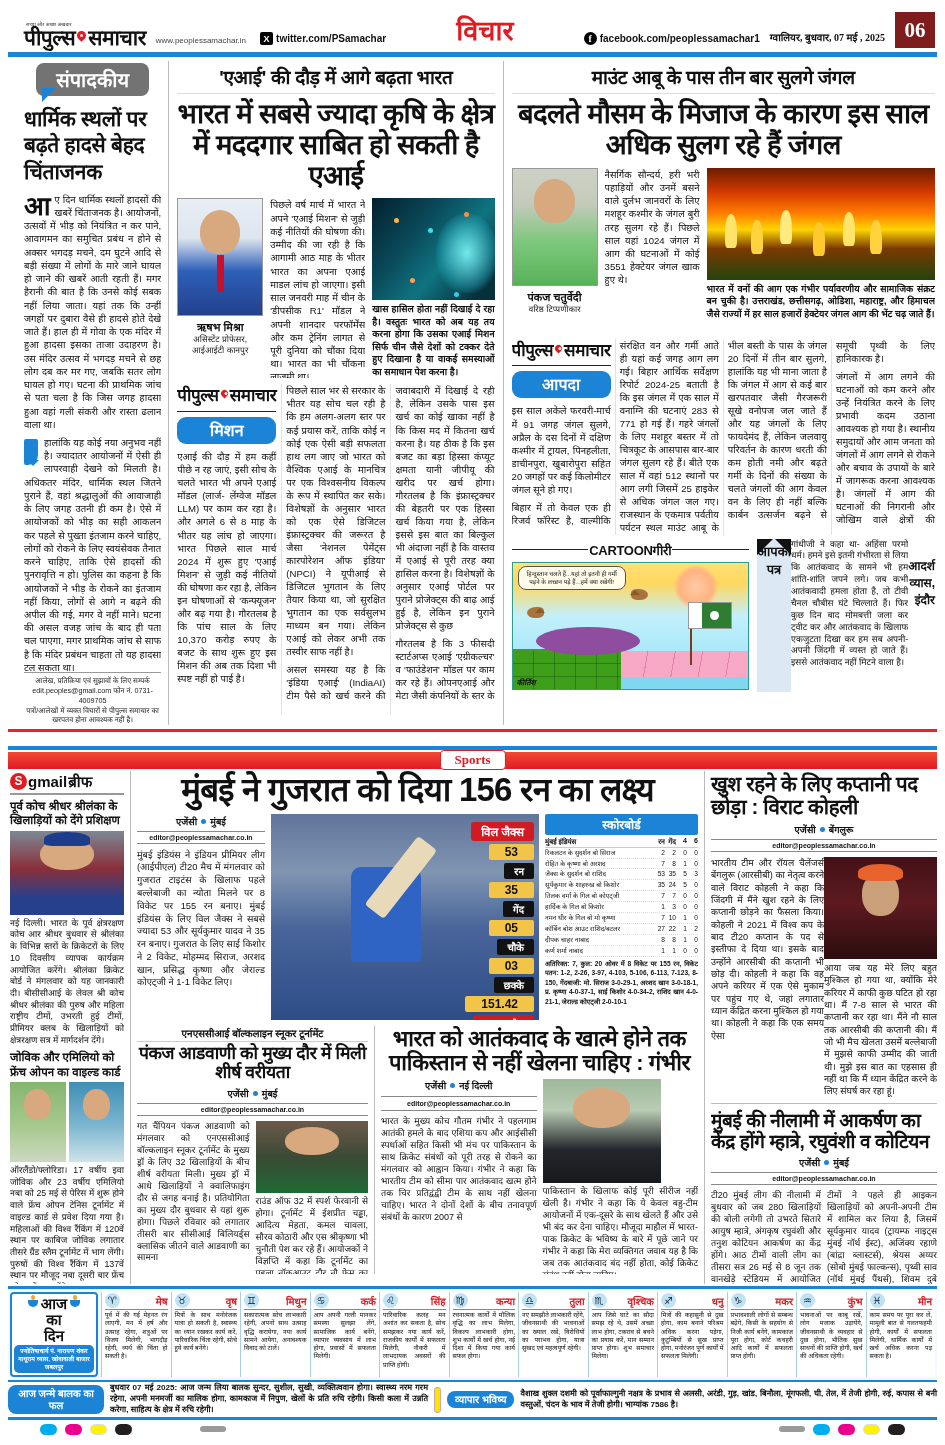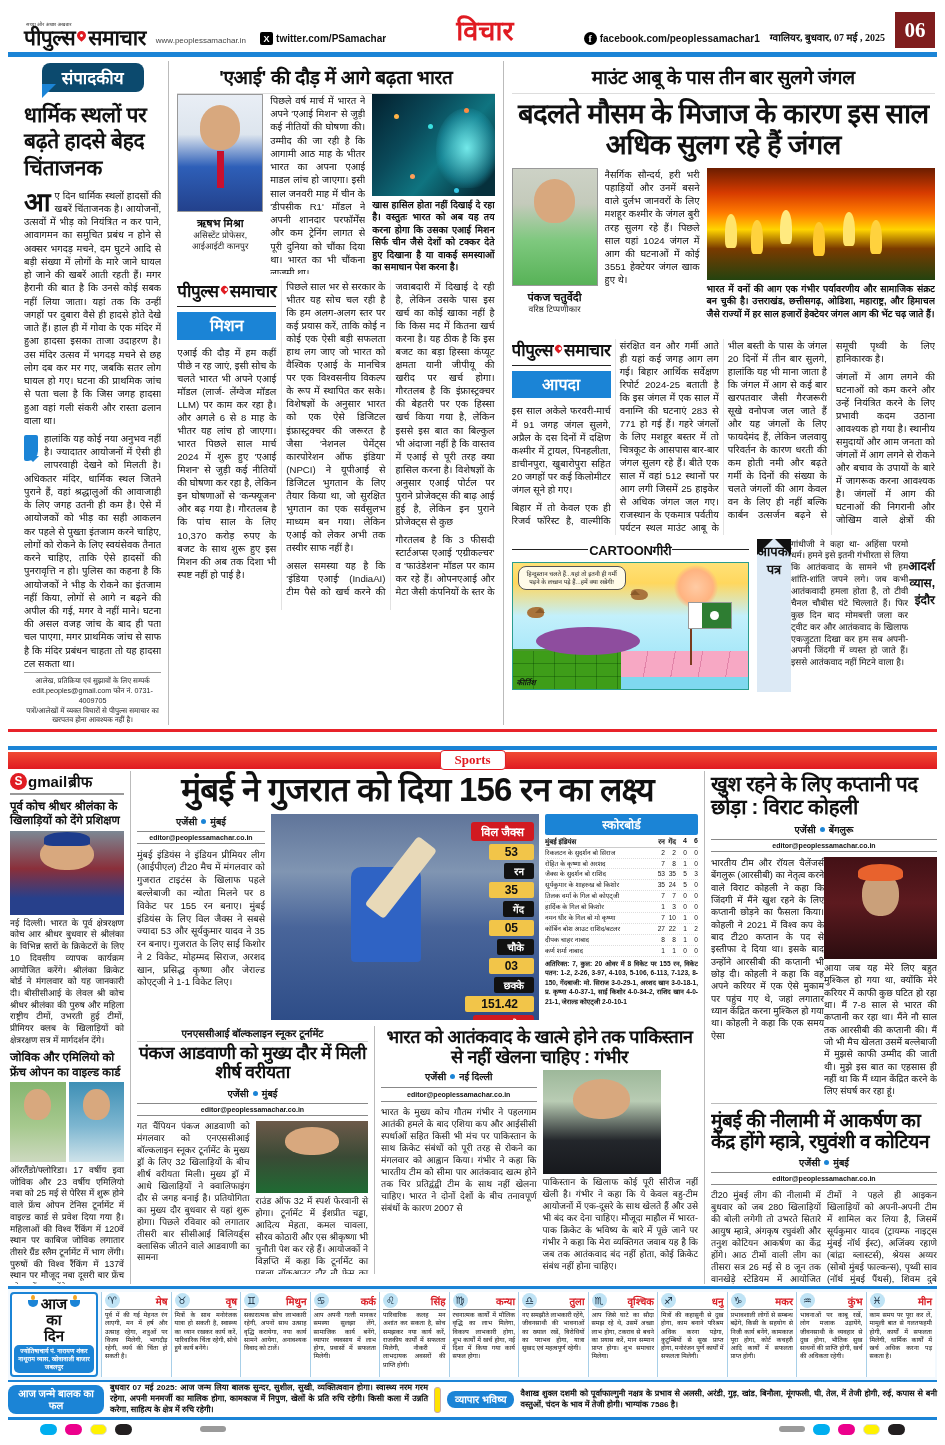--- a/index.html
+++ b/index.html
@@ -20,21 +20,21 @@
   .sect{flex:1;text-align:center;font-size:27px;font-weight:900;color:#e01b22;margin-bottom:0}
   .dateline{font-size:10px;font-weight:bold;font-family:"Liberation Serif",serif;margin-bottom:4px;white-space:nowrap}
   .pageno{width:40px;height:36px;background:#7f1d1d;color:#fff;font-size:21px;font-weight:bold;display:flex;align-items:center;justify-content:center;font-family:"Liberation Serif",serif}
   .brule{height:5px;background:#1b84d6;margin:2px 8px 0 8px}
   
   .tg{display:flex;height:668px;padding:4px 8px 0 8px}
   .ced{width:178px;padding:2px 7px 0 16px;display:flex;flex-direction:column}
   .cai{width:375px;border-left:1px solid #bbb;border-right:1px solid #bbb;padding:2px 8px;display:flex;flex-direction:column}
   .cfo{flex:1;padding:2px 2px 0 8px;display:flex;flex-direction:column}
   .edbw{text-align:center;position:relative;margin-bottom:6px}
-  .edb{display:inline-block;background:#0c4a6e;color:#fff;font-weight:bold;font-size:17px;padding:3px 20px;border-radius:8px}
+  .edb{display:inline-block;background:#737373;color:#fff;font-weight:bold;font-size:20px;padding:3px 20px;border-radius:8px}
   .edbw::after{content:"";position:absolute;left:18px;bottom:-6px;border:7px solid transparent;border-top-color:#1b84d6;border-left-color:#1b84d6}
   .edh{font-size:21px;font-weight:900;line-height:1.25;margin:4px 0 8px;letter-spacing:-.3px}
   .edbody{font-size:9.6px;line-height:1.38;text-align:justify;height:486px;overflow:hidden}
   .edbody p{margin-bottom:5px}
   .drop{float:left;font-size:26px;font-weight:900;line-height:.9;padding:2px 4px 0 0}
   .pullm{float:left;width:14px;height:26px;background:#1b84d6;margin:3px 6px 0 0;border-radius:2px 2px 10px 2px;position:relative}
   .pullm::after{content:"";position:absolute;right:-1px;bottom:-7px;border:6px solid transparent;border-top-color:#1b84d6}
   .edcontact{margin-top:auto;border-top:1px solid #999;padding-top:3px;font-size:7.2px;text-align:center;line-height:1.35;color:#222}
   .kick{font-size:19px;font-weight:800;text-align:center;letter-spacing:-.3px;padding:1px 0 3px;border-bottom:1px solid #ddd}
   .bh{font-size:27.5px;font-weight:900;line-height:1.12;text-align:center;letter-spacing:-.6px;margin:5px 0 7px}
@@ -49,21 +49,21 @@
   .aiimg{width:100%;height:128px;background:linear-gradient(130deg,#03202e,#0a4a5a 35%,#0f7480 60%,#06303c 90%)}
   .aiimg::before{content:"";position:absolute;top:14%;left:52%;width:62px;height:80px;background:radial-gradient(ellipse at center,rgba(120,240,240,.95),rgba(40,170,190,.4) 60%,rgba(0,0,0,0) 75%);border-radius:50% 50% 40% 40%}
   .aiimg::after{content:"";position:absolute;top:20px;left:22px;width:5px;height:5px;border-radius:50%;background:#ffb347;box-shadow:34px 10px 0 #3be0e0,70px -6px 0 #ff8c42,110px 26px 0 #58e6c9,16px 60px 0 #ff9e58,60px 74px 0 #36c9e8,128px 66px 0 #ffc14d}
   .imgcap{font-size:9.3px;line-height:1.35;text-align:justify;font-weight:bold;color:#111;padding-top:3px}
   .bodycols{font-size:9.6px;line-height:1.36;text-align:justify;overflow:hidden}
   .bodycols p{margin-bottom:5px}
   .c3{column-count:3;column-gap:10px;column-rule:1px solid #e2e2e2;height:330px;margin-top:6px}
   .c4{column-count:4;column-gap:9px;column-rule:1px solid #e2e2e2;height:196px;margin-top:5px}
   .brandblk{break-inside:avoid;text-align:center;padding-bottom:6px}
   .minibrand{font-size:17px;font-weight:900;letter-spacing:-.4px;display:flex;justify-content:center;align-items:center;border-bottom:1px solid #222;padding-bottom:3px;margin-bottom:5px}
-  .bluebadge{display:block;background:#1b84d6;color:#fff;font-size:16px;font-weight:bold;border-radius:0;padding:3px 0;text-align:center}
+  .bluebadge{display:block;background:#1b84d6;color:#fff;font-size:16px;font-weight:bold;border-radius:9px;padding:3px 0;text-align:center}
   .fireimg{width:100%;height:112px;background:linear-gradient(180deg,#6b1d00 0%,#d63b00 22%,#ff7a00 40%,#ffd400 55%,#7a3a00 72%,#24430f 100%)}
   .fireimg::before{content:"";position:absolute;bottom:28%;left:8%;width:12px;height:34px;background:#ffe46b;border-radius:50% 50% 20% 20%;box-shadow:26px 6px 0 #ffd23e,55px -4px 0 #ffea80,88px 8px 0 #ffc92e,118px -2px 0 #ffe46b,145px 6px 0 #ffd23e}
   .pankaj{background:linear-gradient(180deg,#cdd2c6 0%,#c4cabb 30%,#7ec87e 62%,#57b257 100%)}
   .portrait::before{content:"";position:absolute;top:9%;left:26%;width:48%;height:38%;background:#d8a87e;border-radius:50% 50% 46% 46%}
   .rishabh{background:linear-gradient(180deg,#e9eef5 0%,#dde5ee 34%,#2e5fb8 62%,#23418c 100%)}
   .rishabh::after{content:"";position:absolute;top:48%;left:46%;width:8%;height:32%;background:#c8102e}
   .fobot{display:flex;gap:8px;height:156px;margin-top:4px}
   .cartbox{flex:1}
   .carthead{display:flex;align-items:center;gap:1px;margin:2px 0 3px}
   .carthead .ln{flex:1;height:1px;background:#222}
@@ -133,21 +133,21 @@
   .sbr .n{flex:1;overflow:hidden;white-space:nowrap}
   .sbsum{font-size:6.6px;line-height:1.45;text-align:justify;font-weight:bold;padding-top:2px}
   .sbot{display:flex;gap:6px;height:248px;margin-top:6px;overflow:hidden}
   .adv{width:238px;flex:none;border-right:1px solid #bbb;padding-right:6px}
   .akick{font-size:10px;font-weight:900;text-align:center;border-bottom:1px solid #ccc;padding-bottom:1px}
   .ah2{font-size:17.5px;font-weight:900;line-height:1.12;letter-spacing:-.4px;text-align:center;padding:2px 0 3px}
   .acols{display:flex;gap:6px}
   .acols .cl{flex:1;font-size:9px;line-height:1.33;text-align:justify}
   .snook{width:100%;height:72px;background:linear-gradient(180deg,#6d5a4a 0%,#3a4a35 50%,#1f6b33 100%);margin-bottom:3px}
   .gmb{flex:1}
-  .gh2{font-size:18px;font-weight:900;line-height:1.12;letter-spacing:-.4px;text-align:center;padding:1px 0 3px}
+  .gh2{font-size:22px;font-weight:900;line-height:1.12;letter-spacing:-.4px;text-align:center;padding:1px 0 3px}
   .gcols{display:flex;gap:6px}
   .gcols .cl{flex:1;font-size:9px;line-height:1.33;text-align:justify}
   .gimg{width:118px;height:104px;background:linear-gradient(180deg,#9db89a 0%,#b9ccb4 30%,#23262b 68%,#17191d 100%);margin-bottom:3px}
   .srt{flex:1;padding-left:6px;display:flex;flex-direction:column;overflow:hidden}
   .kh1{font-size:20.5px;font-weight:900;line-height:1.1;letter-spacing:-.4px;padding:2px 0 4px;text-align:left}
   .krow{display:flex;}
   .krow .cl{flex:1;font-size:9.2px;line-height:1.34;text-align:justify}
   .kimg{width:100%;height:102px;background:linear-gradient(180deg,#431116 0%,#5d1a1f 45%,#2b0d10 100%);margin-bottom:3px}
   .kimg::before{content:"";position:absolute;top:16%;left:34%;width:32%;height:42%;background:#caa07a;border-radius:46%}
   .kimg::after{content:"";position:absolute;top:7%;left:30%;width:40%;height:16%;background:#e8622d;border-radius:50% 50% 30% 30%}
@@ -220,20 +220,21 @@
         <p><span class="pullm"></span><span>हालांकि यह कोई नया अनुभव नहीं है। ज्यादातर आयोजनों में ऐसी ही लापरवाही देखने को मिलती है। अधिकतर मंदिर, धार्मिक स्थल जितने पुराने हैं, वहां श्रद्धालुओं की आवाजाही के लिए जगह उतनी ही कम है। ऐसे में आयोजकों को भीड़ का सही आकलन कर पहले से पुख्ता इंतजाम करने चाहिए, लोगों को रोकने के लिए स्वयंसेवक तैनात करने चाहिए, ताकि ऐसे हादसों की पुनरावृत्ति न हो। पुलिस का कहना है कि आयोजकों ने भीड़ के रोकने का इंतजाम नहीं किया, लोगों से आगे न बढ़ने की अपील की गई, मगर वे नहीं माने। घटना की असल वजह जांच के बाद ही पता चल पाएगा, मगर प्राथमिक जांच से साफ है कि मंदिर प्रबंधन चाहता तो यह हादसा टल सकता था।</span></p>
       </div>
       <div class="edcontact">
         <p>आलेख, प्रतिक्रिया एवं सुझावों के लिए सम्पर्क edit.peoples@gmail.com फोन नं. 0731-4009705</p>
         <p>पत्रों/आलेखों में व्यक्त विचारों से पीपुल्स समाचार का खरपतव होना आवश्यक नहीं है।</p>
       </div>
     </article>
 
     <article class="cai">
       <div class="kick">'एआई' की दौड़ में आगे बढ़ता भारत</div>
+      <h1 class="bh">भारत में सबसे ज्यादा कृषि के क्षेत्र में मददगार साबित हो सकती है एआई</h1>
       <div class="row1">
         <div class="abox">
           <div class="photo aph rishabh portrait"></div>
           <div class="aname">ऋषभ मिश्रा</div>
           <div class="atitle">असिस्टेंट प्रोफेसर, आईआईटी कानपुर</div>
         </div>
         <p class="introcol">पिछले वर्ष मार्च में भारत ने अपने 'एआई मिशन' से जुड़ी कई नीतियों की घोषणा की। उम्मीद की जा रही है कि आगामी आठ माह के भीतर भारत का अपना एआई माडल लांच हो जाएगा। इसी साल जनवरी माह में चीन के 'डीपसीक R1' मॉडल ने अपनी शानदार परफॉर्मेंस और कम ट्रेनिंग लागत से पूरी दुनिया को चौंका दिया था। भारत का भी चौंकना लाजमी था।</p>
         <div class="imgbox">
           <div class="photo aiimg"></div>
           <p class="imgcap">खास हासिल होता नहीं दिखाई दे रहा है। वस्तुतः भारत को अब यह तय करना होगा कि उसका एआई मिशन सिर्फ चीन जैसे देशों को टक्कर देते हुए दिखाना है या वाकई समस्याओं का समाधान पेश करना है।</p>

